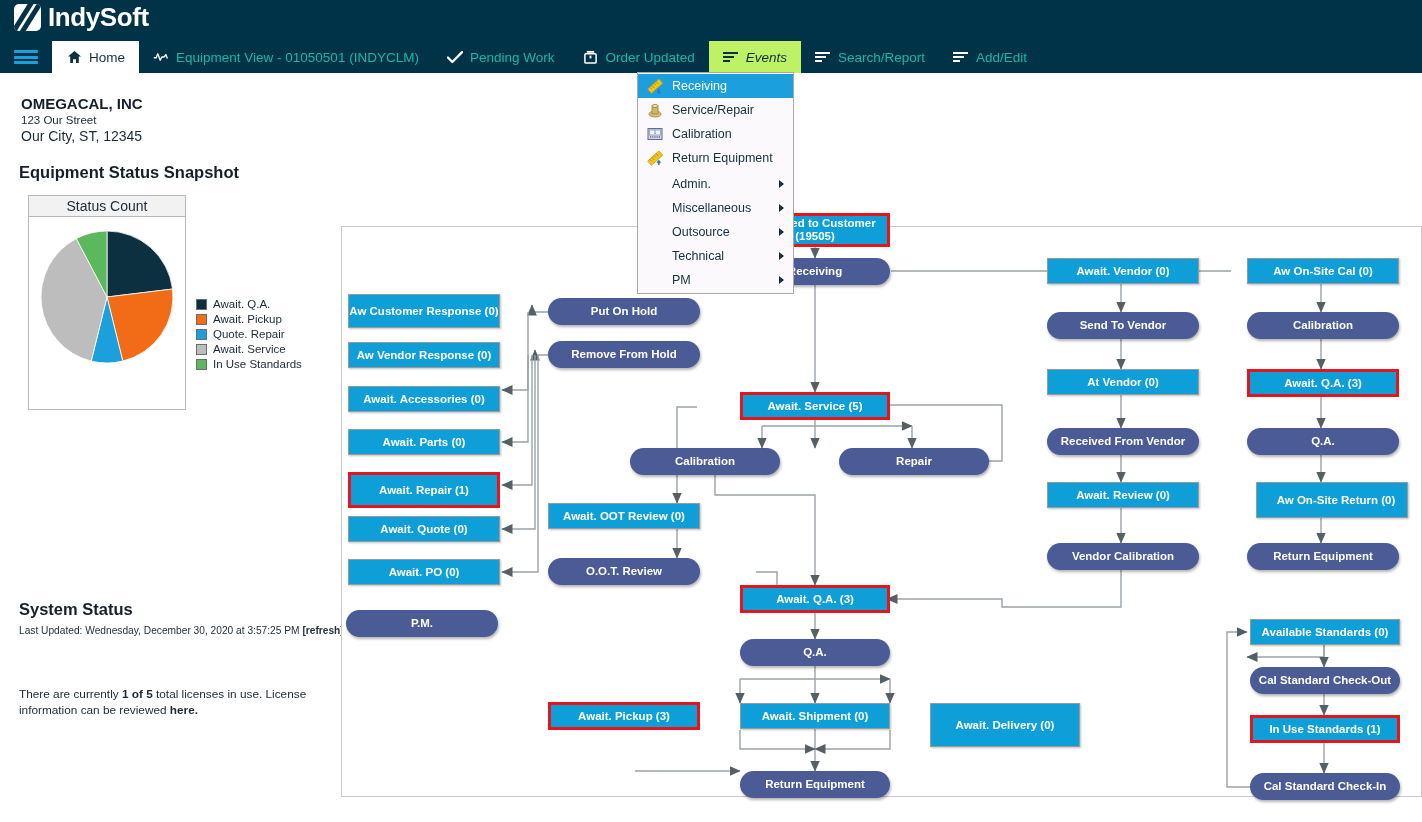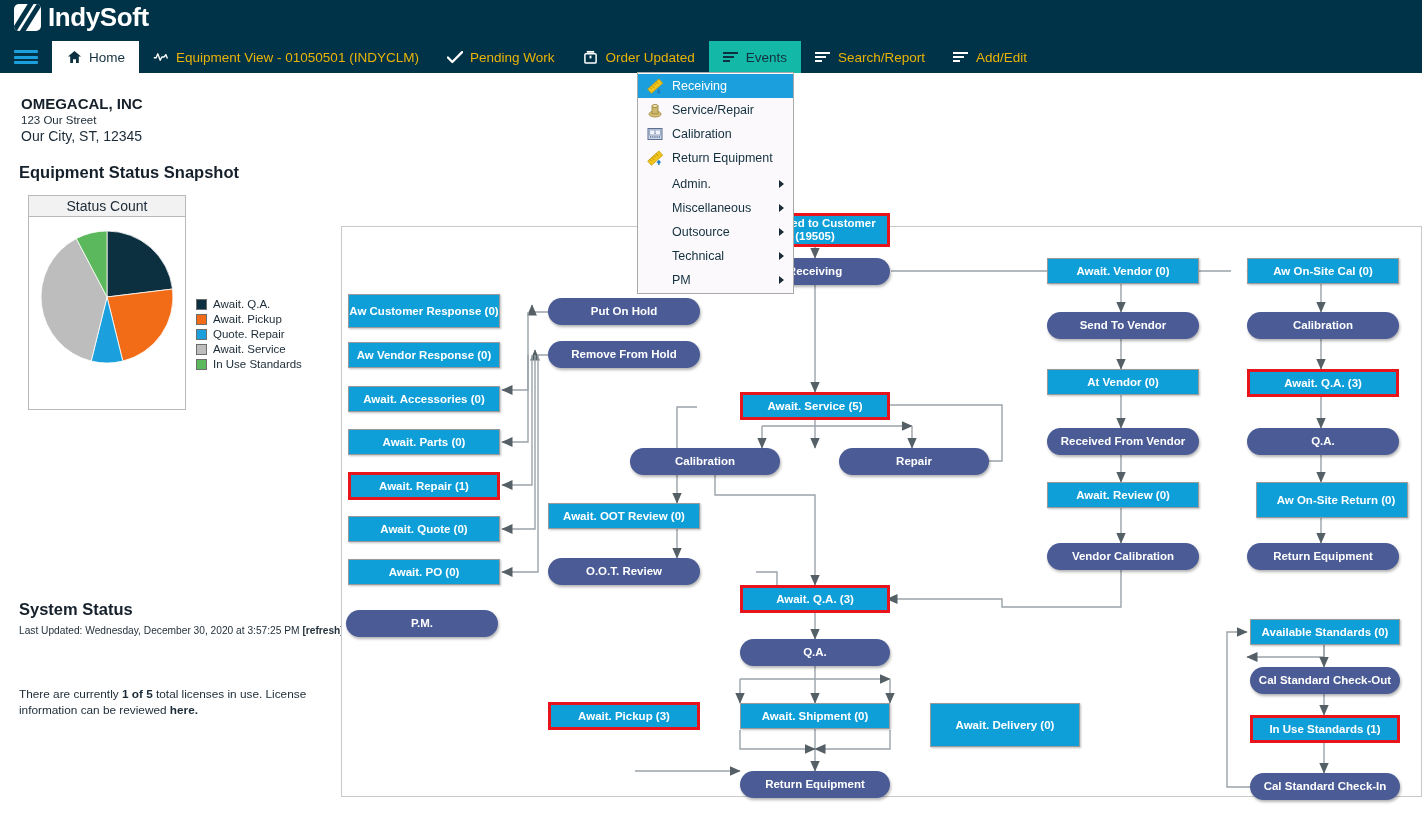--- a/index.html
+++ b/index.html
@@ -45,24 +45,24 @@
   #hamburger{
     position:absolute;left:14px;top:7px;width:24px;height:18px;
     display:flex;flex-direction:column;justify-content:space-between;
     padding:2px 0;cursor:pointer;
   }
   #hamburger span{display:block;height:3px;background:#1ca0dd;border-radius:1px;}
   .navtabs{position:absolute;left:52px;top:0;height:32px;display:flex;align-items:stretch;}
   .navtab{
     display:flex;align-items:center;gap:7px;
     padding:0 14px;height:32px;cursor:pointer;
-    color:#eab308;font-size:13.5px;white-space:nowrap;
+    color:#14b8a6;font-size:13.5px;white-space:nowrap;
   }
   .navtab.active{background:#ffffff;color:#13303f;font-weight:normal;}
-  .navtab.menu-open{background:#14b8a6;color:#13303f;}
+  .navtab.menu-open{background:#bef264;color:#13303f;font-style:italic;}
   .navtab .ico{display:inline-flex;align-items:center;justify-content:center;width:16px;height:16px;}
   .navtab svg{display:block;}
 
   
   #events-menu{
     position:absolute;left:637px;top:72px;width:157px;
     background:#fbf9fb;border:1px solid #a9a9a9;
     z-index:40;padding:1px 0;
   }
   .menu-item{
@@ -435,21 +435,21 @@
     </div>
     <div class="node action" style="left: 206px; top: 114px; width: 152px; height: 27px;">
       <span>Remove From Hold</span>
     </div>
     <div class="node status" style="left: 6px; top: 159px; width: 152px; height: 26px;">
       <span>Await. Accessories (0)</span>
     </div>
     <div class="node status" style="left: 6px; top: 202px; width: 152px; height: 26px;">
       <span>Await. Parts (0)</span>
     </div>
-    <div class="node status hl" style="left: 6px; top: 245px; width: 152px; height: 28px;">
+    <div class="node status hl" style="left: 6px; top: 245px; width: 152px; height: 36px;">
       <span>Await. Repair (1)</span>
     </div>
     <div class="node status" style="left: 6px; top: 289px; width: 152px; height: 26px;">
       <span>Await. Quote (0)</span>
     </div>
     <div class="node status" style="left: 6px; top: 332px; width: 152px; height: 26px;">
       <span>Await. PO (0)</span>
     </div>
     <div class="node action" style="left: 4px; top: 383px; width: 152px; height: 27px;">
       <span>P.M.</span>

